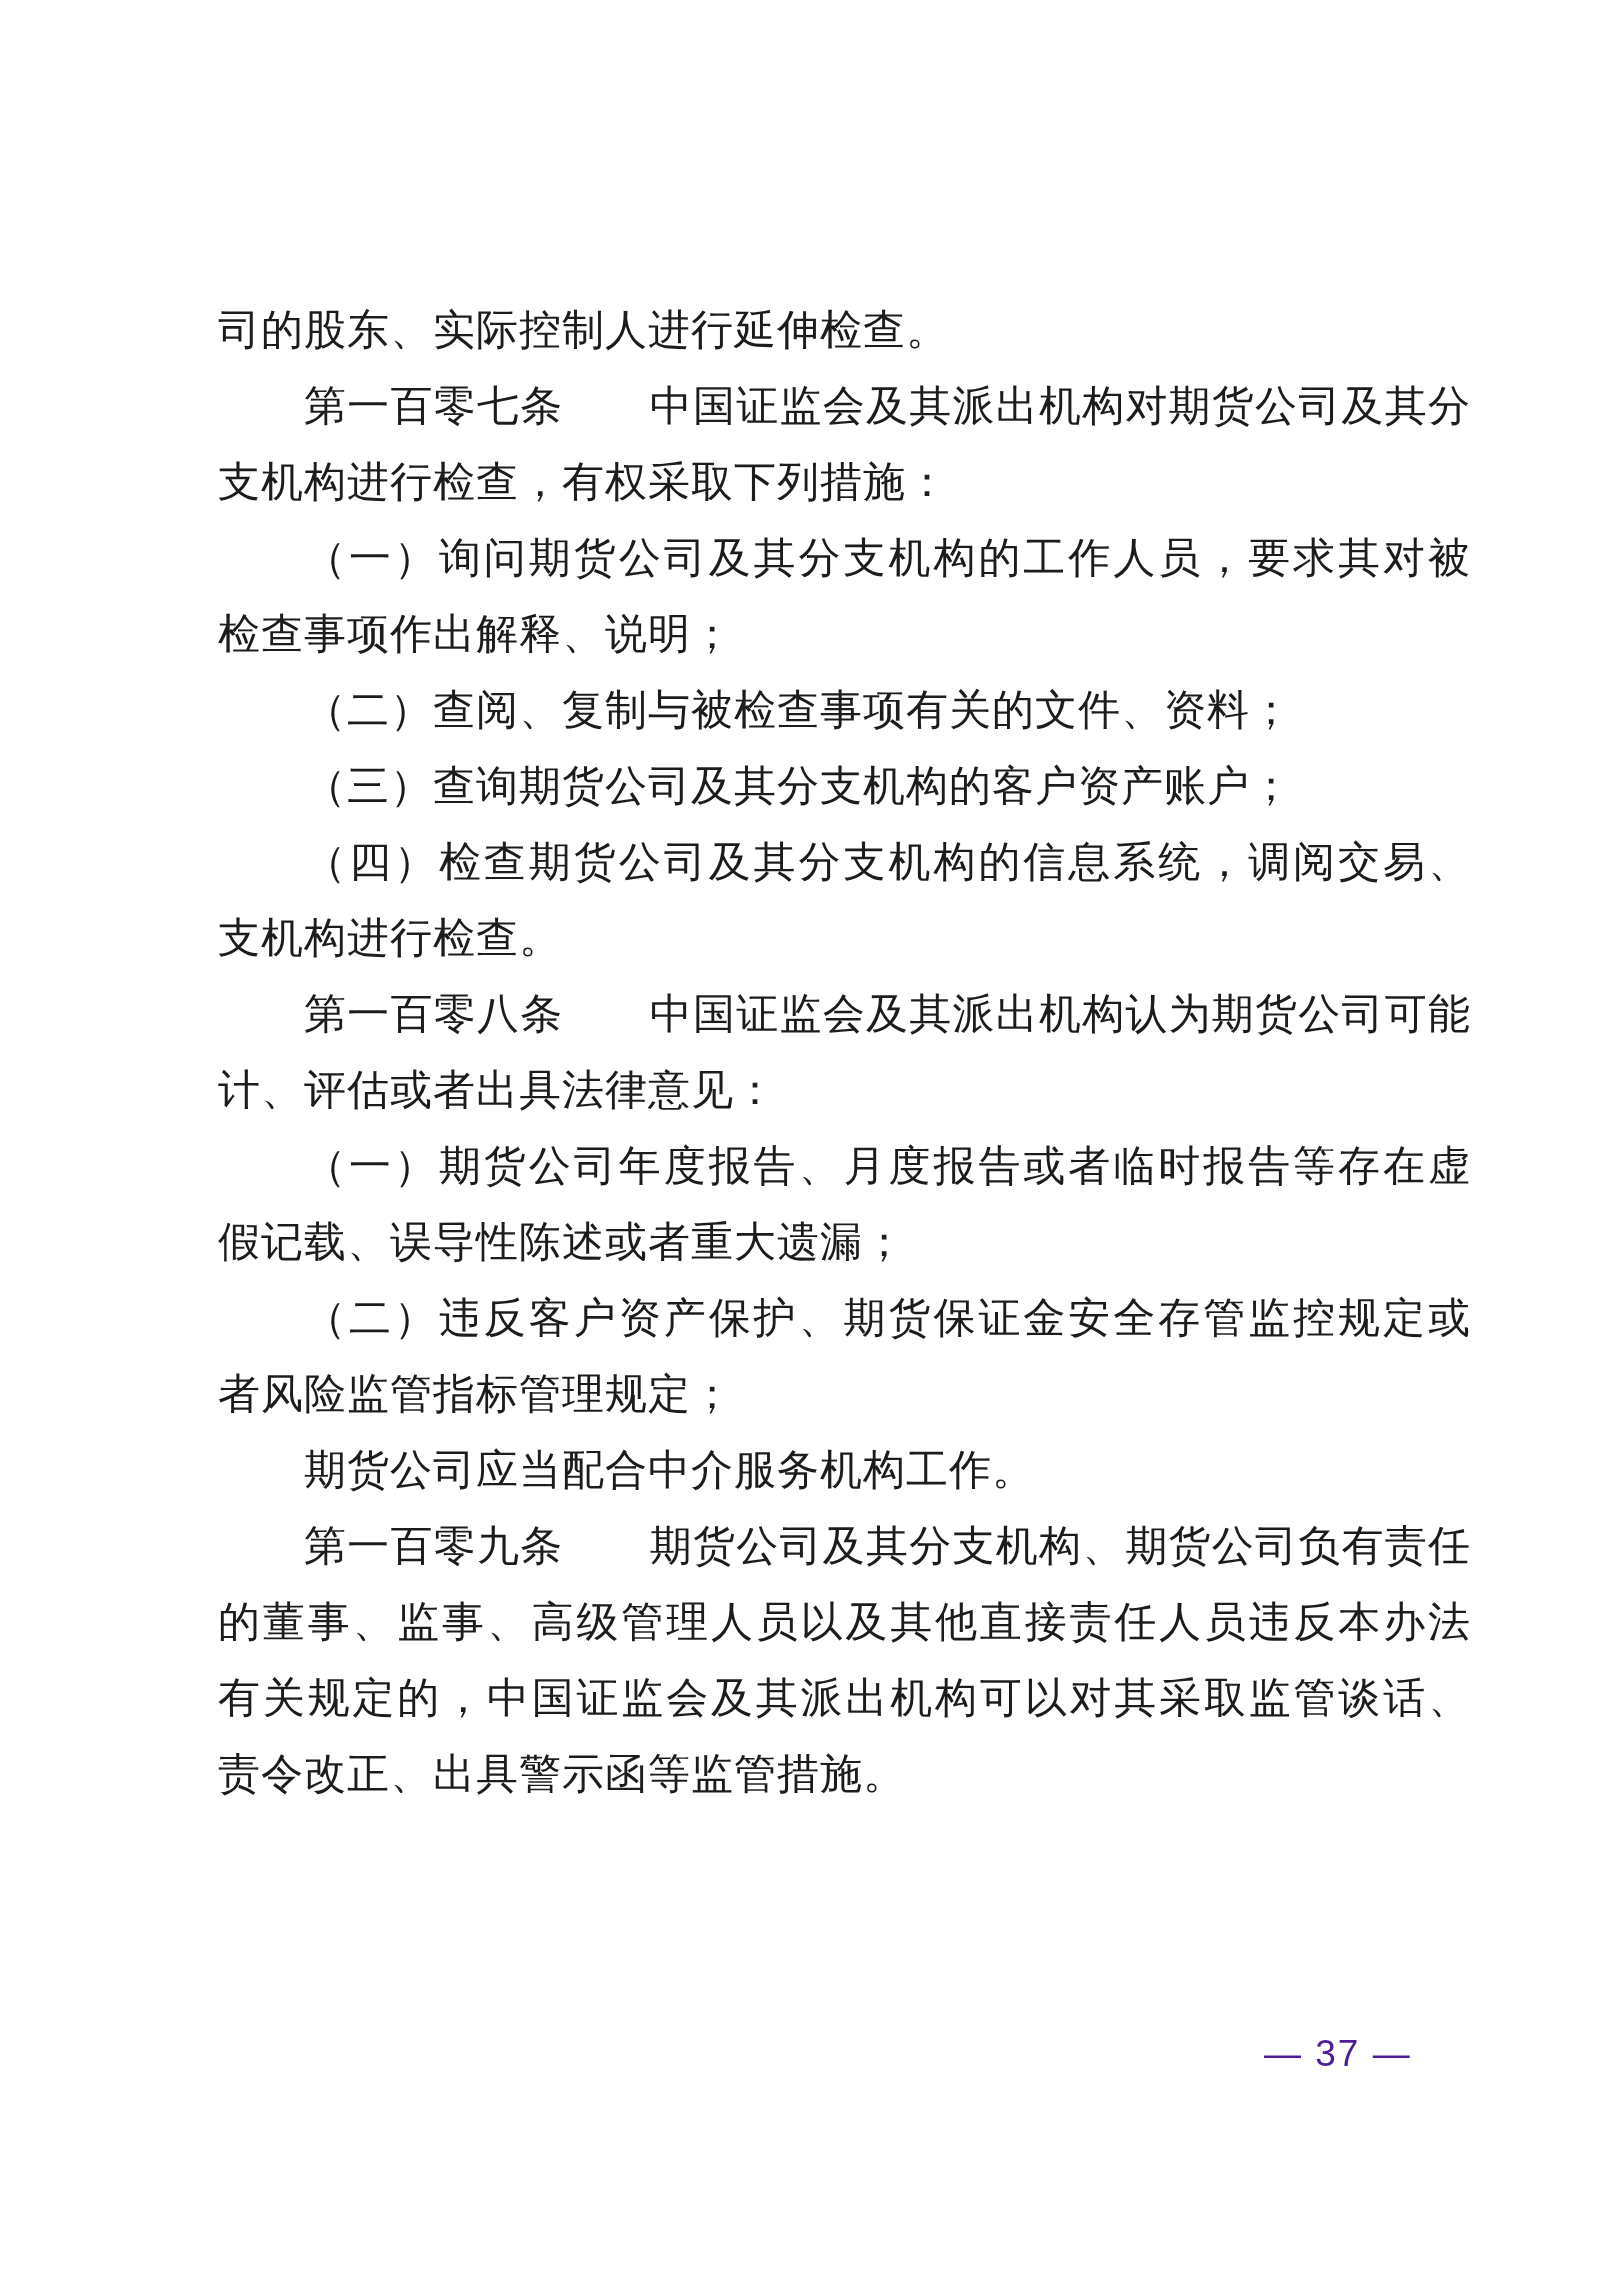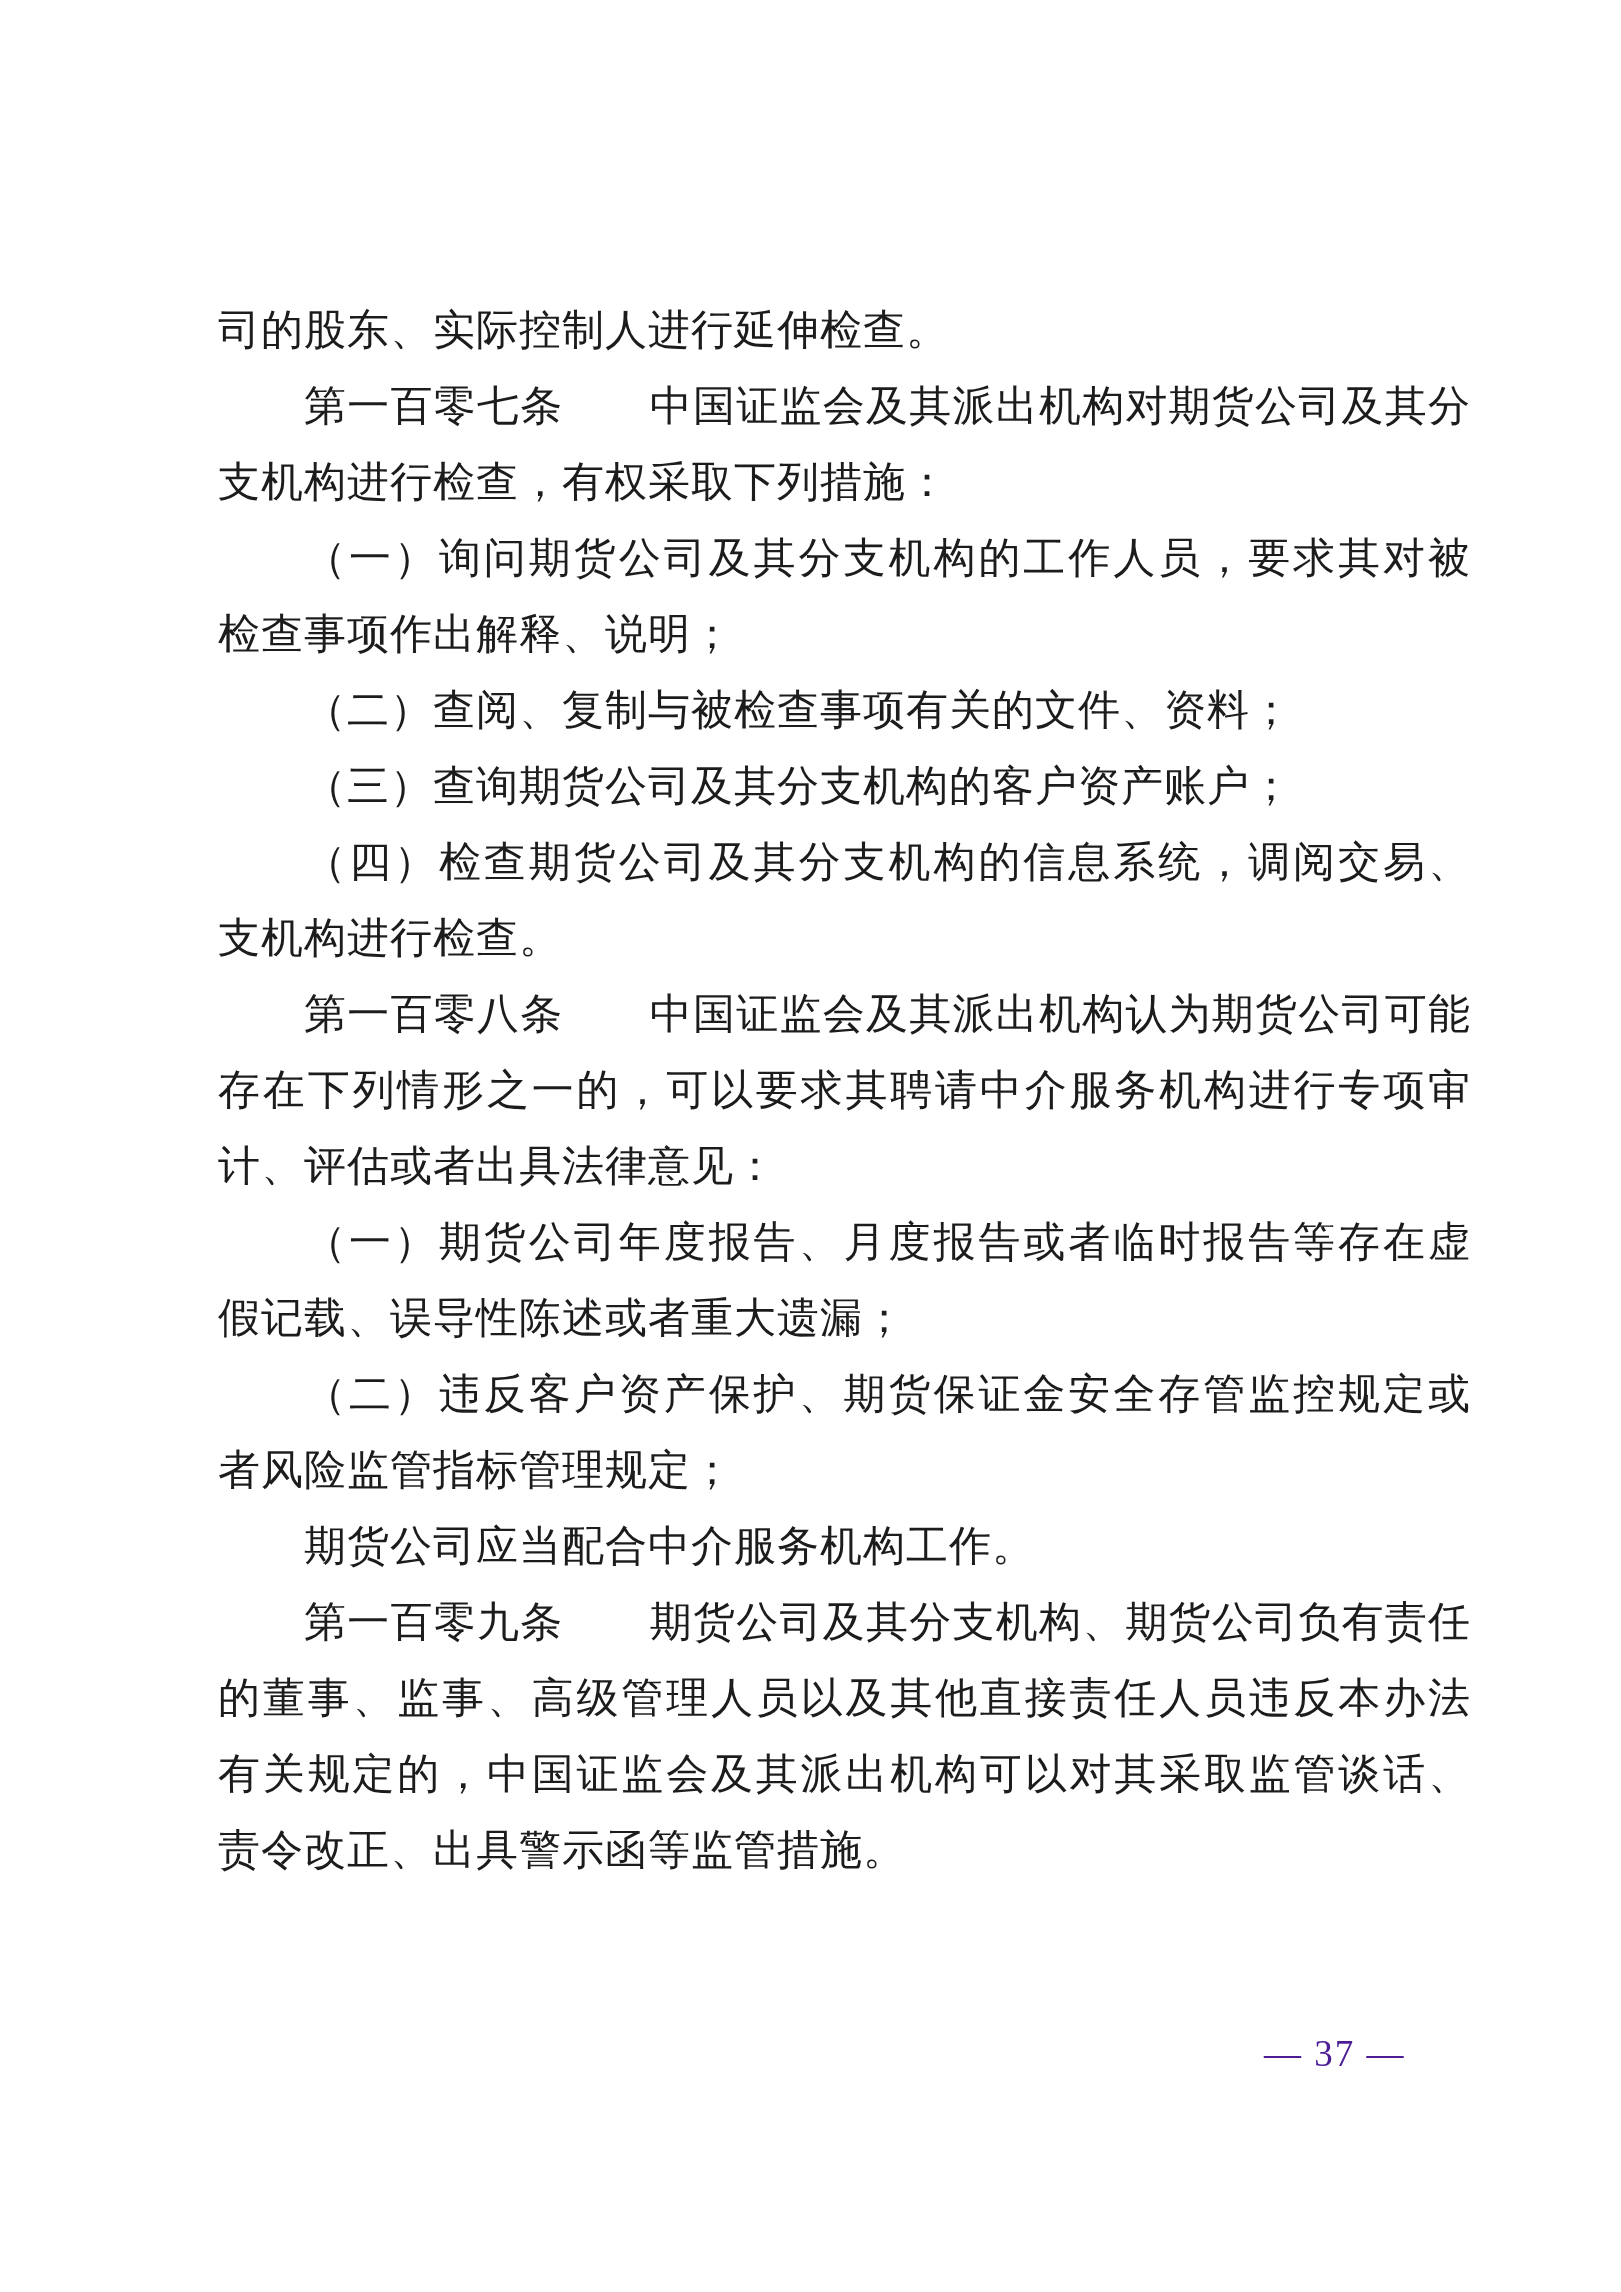--- a/index.html
+++ b/index.html
@@ -6,21 +6,21 @@
     margin: 0;
     padding: 0;
     background: #ffffff;
   }
   .page {
     position: relative;
     width: 1621px;
     height: 2293px;
     background: #ffffff;
     overflow: hidden;
-    font-family: Liberation Serif, serif;
+    font-family: Liberation Sans, sans-serif;
     color: #1c1c1c;
   }
   .text-block {
     position: absolute;
     left: 218px;
     top: 292px;
     width: 1253px;
     font-size: 42px;
     letter-spacing: 1px;
   }
@@ -58,21 +58,20 @@
       <div class="line">司的股东、实际控制人进行延伸检查。</div>
       <div class="line indent full">第一百零七条　　中国证监会及其派出机构对期货公司及其分</div>
       <div class="line">支机构进行检查，有权采取下列措施：</div>
       <div class="line indent full">（一）询问期货公司及其分支机构的工作人员，要求其对被</div>
       <div class="line">检查事项作出解释、说明；</div>
       <div class="line indent">（二）查阅、复制与被检查事项有关的文件、资料；</div>
       <div class="line indent">（三）查询期货公司及其分支机构的客户资产账户；</div>
       <div class="line indent full">（四）检查期货公司及其分支机构的信息系统，调阅交易、</div>
       <div class="line">支机构进行检查。</div>
       <div class="line indent full">第一百零八条　　中国证监会及其派出机构认为期货公司可能</div>
-      <div class="line full">存在下列情形之一的，可以要求其聘请中介服务机构进行专项审</div>
       <div class="line">计、评估或者出具法律意见：</div>
       <div class="line indent full">（一）期货公司年度报告、月度报告或者临时报告等存在虚</div>
       <div class="line">假记载、误导性陈述或者重大遗漏；</div>
       <div class="line indent full">（二）违反客户资产保护、期货保证金安全存管监控规定或</div>
       <div class="line">者风险监管指标管理规定；</div>
       <div class="line indent">期货公司应当配合中介服务机构工作。</div>
       <div class="line indent full">第一百零九条　　期货公司及其分支机构、期货公司负有责任</div>
       <div class="line full">的董事、监事、高级管理人员以及其他直接责任人员违反本办法</div>
       <div class="line full">有关规定的，中国证监会及其派出机构可以对其采取监管谈话、</div>
       <div class="line">责令改正、出具警示函等监管措施。</div>

